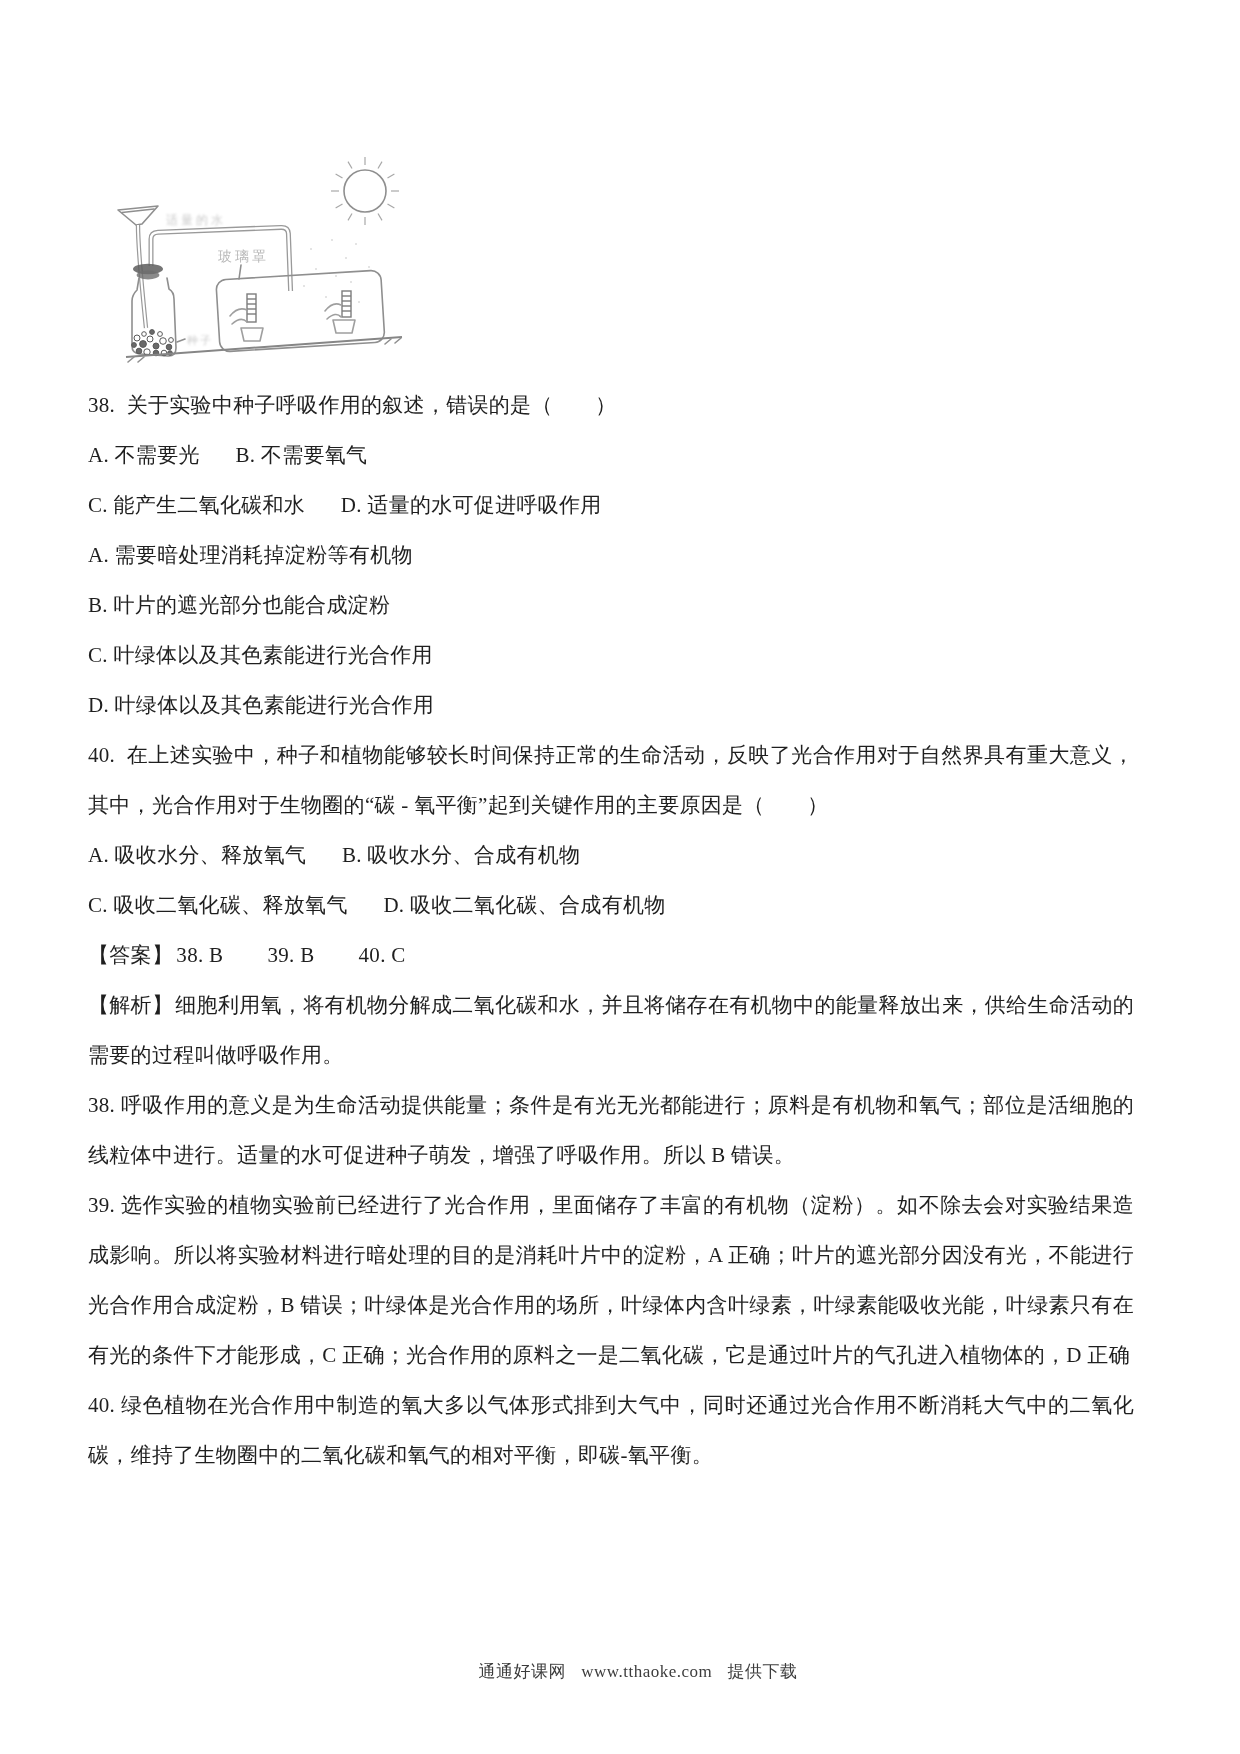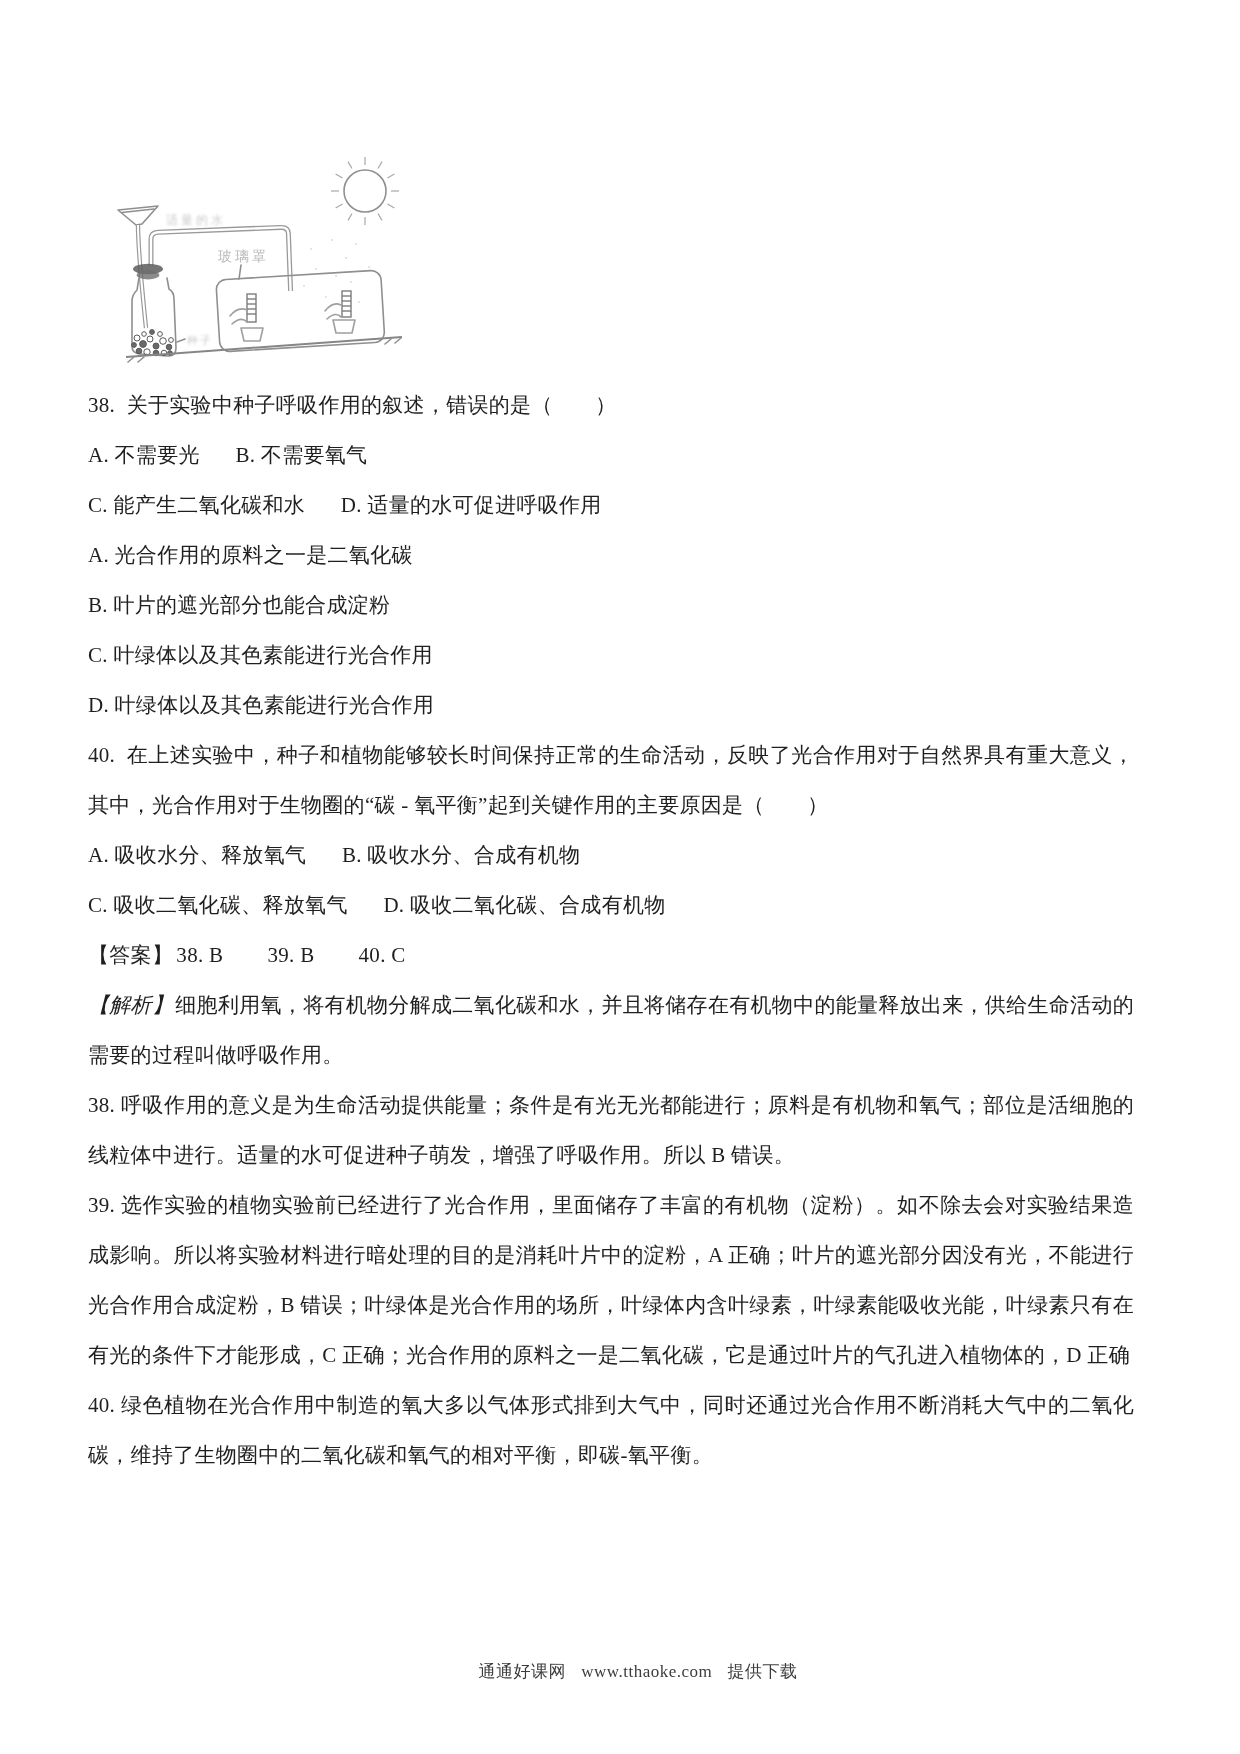--- a/index.html
+++ b/index.html
@@ -23,21 +23,21 @@
   .content{
     position:absolute;left:88px;top:380px;width:1046px;
     font-size:21px;line-height:50px;
     letter-spacing:.3px;
   }
   .content p{margin:0;padding:0;text-align:justify;}
   .qnum{margin-right:.55em;}
   .opt-row .opt-second{margin-left:1.7em;}
   .ans-label{margin-right:.15em;}
   .ans-item{margin-right:2.1em;}
-  .sec-label{margin-right:.1em;font-style:italic;}
+  .sec-label{margin-right:.1em;}
   
   .footer{
     position:absolute;left:18px;top:1660px;width:1240px;
     text-align:center;font-size:17px;color:#3c3c3c;letter-spacing:.5px;
   }
   .footer span{margin:0 .45em;}
 </style>
 </head>
 <body>
 
@@ -164,21 +164,21 @@
   <p>
     <span class="qnum">38.</span><span>关于实验中种子呼吸作用的叙述，错误的是（　　）</span>
   </p>
   <p class="opt-row">
     <span>A. 不需要光</span><span class="opt-second">B. 不需要氧气</span>
   </p>
   <p class="opt-row">
     <span>C. 能产生二氧化碳和水</span><span class="opt-second">D. 适量的水可促进呼吸作用</span>
   </p>
 
-  <p><span>A. 光合作用的原料之一是二氧化碳</span></p>
+  <p><span>A. 需要暗处理消耗掉淀粉等有机物</span></p>
   <p><span>B. 叶片的遮光部分也能合成淀粉</span></p>
   <p><span>C. 叶绿体以及其色素能进行光合作用</span></p>
   <p><span>D. 叶绿体以及其色素能进行光合作用</span></p>
 
   <p>
     <span class="qnum">40.</span><span>在上述实验中，种子和植物能够较长时间保持正常的生命活动，反映了光合作用对于自然界具有重大意义，其中，光合作用对于生物圈的“碳 - 氧平衡”起到关键作用的主要原因是（　　）</span>
   </p>
   <p class="opt-row">
     <span>A. 吸收水分、释放氧气</span><span class="opt-second">B. 吸收水分、合成有机物</span>
   </p>

